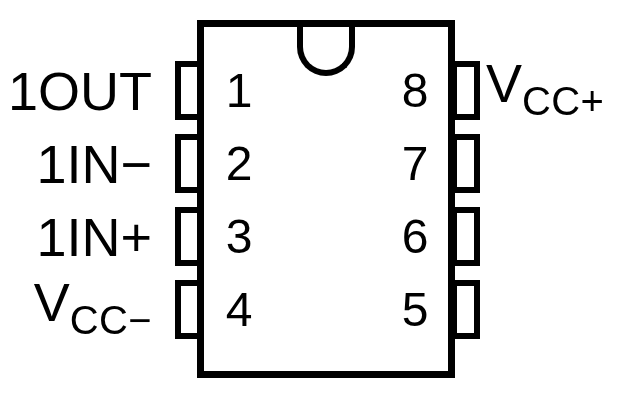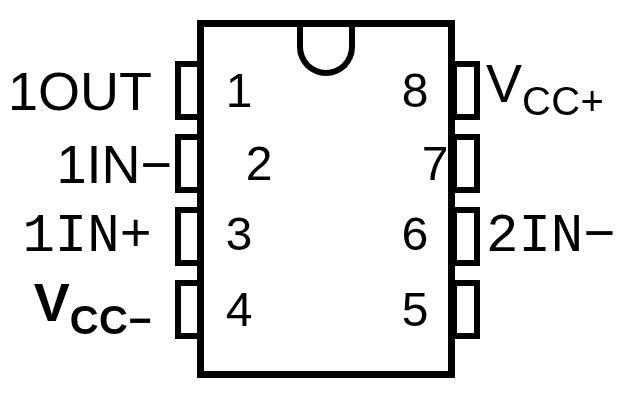--- a/index.html
+++ b/index.html
@@ -70,25 +70,25 @@
     height: 60px;
     line-height: 60px;
     font-size: 54px;
     color: #000000;
     z-index: 4;
     white-space: nowrap;
   }
   .pin-lbl.left  { left: 0px;  width: 152px; text-align: right; padding-right: 2px; }
   .pin-lbl.right { left: 486px; width: 154px; text-align: left; }
   .t1 { top: 61px; }
-  .t2 { top: 134px; padding-left: 20px; }
-  .t3 { top: 207px; font-family: Liberation Mono, monospace; }
+  .t2 { top: 134px; }
+  .t3 { top: 207px; }
   .t4 { top: 280px; }
   
-  .pin-lbl.vrow-l { top: 272px; font-weight: bold; }
+  .pin-lbl.vrow-l { top: 272px; }
   .pin-lbl.vrow-r { top: 53px; }
   .sub {
     display: inline-block;
     font-size: 0.74em;
     transform: translateY(0.32em);
     letter-spacing: 0.01em;
   }
 </style>
 </head>
 <body>
@@ -117,15 +117,14 @@
   <div class="pin-num right t2">7</div>
   <div class="pin-num right t3">6</div>
   <div class="pin-num right t4">5</div>
 
   <div class="pin-lbl left t1"><span>1OUT</span><span class="sub"></span></div>
   <div class="pin-lbl left t2"><span>1IN−</span><span class="sub"></span></div>
   <div class="pin-lbl left t3"><span>1IN+</span><span class="sub"></span></div>
   <div class="pin-lbl left vrow-l"><span>V</span><span class="sub">CC−</span></div>
 
   <div class="pin-lbl right vrow-r"><span>V</span><span class="sub">CC+</span></div>
-  <div class="pin-lbl right t3"><span>2IN−</span><span class="sub"></span></div>
 
 </div>
 
 </body></html>

